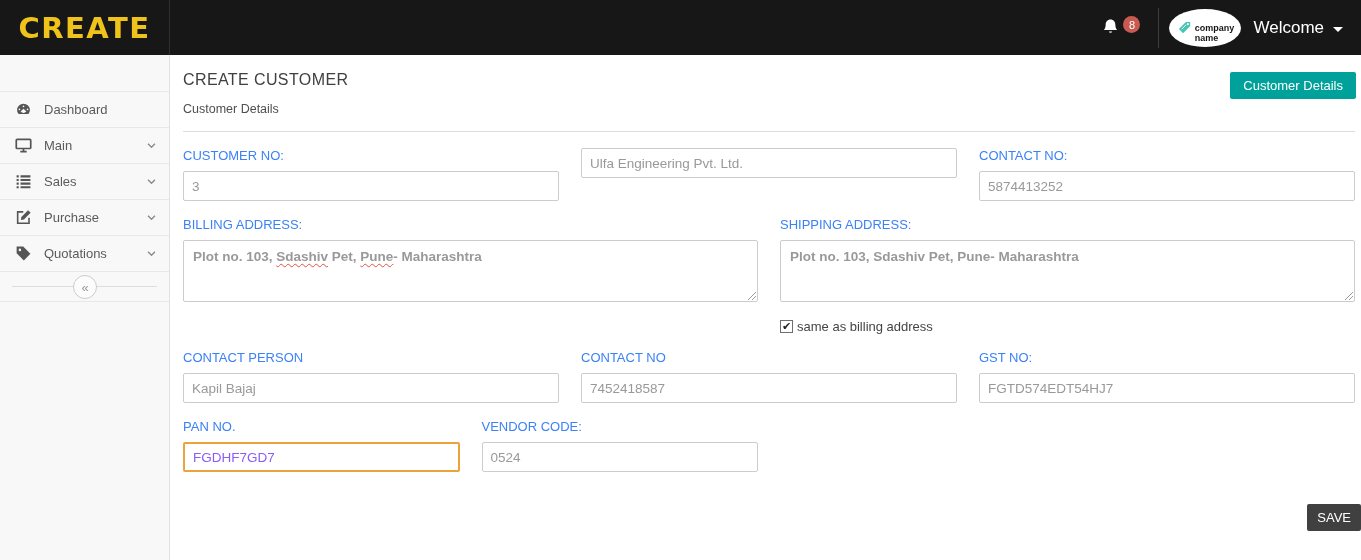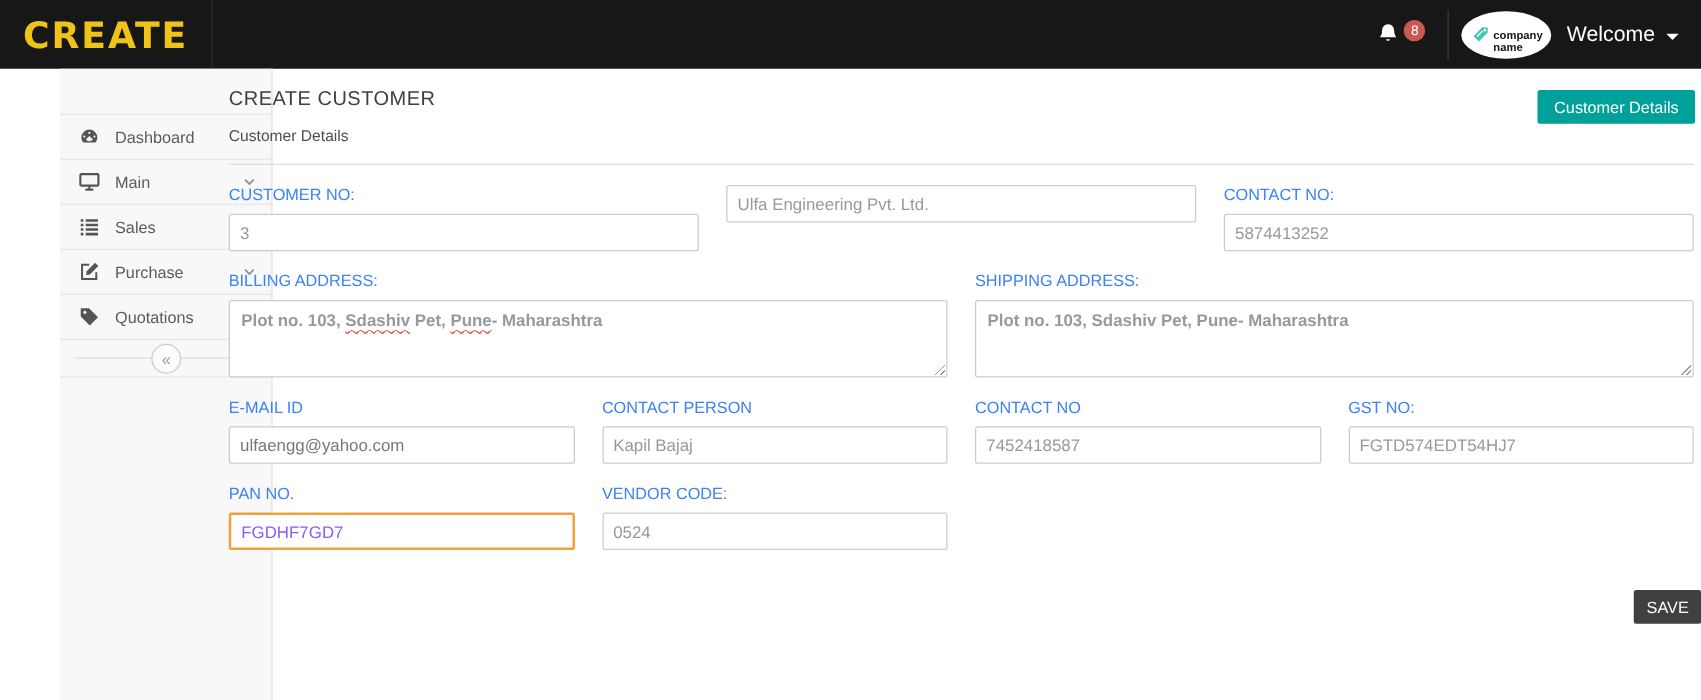--- a/index.html
+++ b/index.html
@@ -23,21 +23,21 @@
   .company-oval { width:72px; height:38px; background:#fff; border-radius:50%;
     display:flex; align-items:center; justify-content:center; gap:3px; cursor:pointer; }
   .company-text { font-size:9px; font-weight:700; color:#151515; line-height:1.05;margin-top:12px; }
   .welcome-wrap { display:flex; align-items:center; margin-left:12px; cursor:pointer; }
   .welcome { color:#fff; font-size:17px; }
   .caret-down { width:0; height:0; border-left:5px solid transparent;
     border-right:5px solid transparent; border-top:5px solid #fff; margin-left:9px; margin-top:3px; }
 
   
   .sidebar { position:absolute; top:55px; left:0; width:170px; height:505px;
-    background:#f8f8f8; border-right:1px solid #e2e2e2;margin-left:48px; }
+    background:#f8f8f8; border-right:1px solid #e2e2e2; }
   .sidebar-top { height:37px; border-bottom:1px solid #e8e8e8; }
   .nav-item { height:36px; display:flex; align-items:center; padding:0 12px 0 15px;
     border-bottom:1px solid #e8e8e8; color:#5b5b5b; font-size:13px; cursor:pointer; }
   .nav-icon { width:17px; height:17px; margin-right:12px; flex:0 0 auto; color:#555; }
   .nav-label { flex:1; }
   .nav-chevron { width:11px; height:11px; color:#8a8a8a; }
   .collapse-row { height:30px; position:relative; border-bottom:1px solid #e8e8e8; }
   .collapse-line { position:absolute; left:12px; right:12px; top:14px; height:1px; background:#ddd; }
   .collapse-btn { position:absolute; left:73px; top:3px; width:24px; height:24px;
     border:1px solid #ccc; border-radius:50%; background:#fcfcfc; color:#999;
@@ -198,26 +198,26 @@
     <div class="col">
       <label class="field-label">BILLING ADDRESS:</label>
       <div class="textarea-box"><span>Plot no. 103, </span><span class="misspell">Sdashiv</span><span> Pet, </span><span class="misspell">Pune</span><span>- Maharashtra</span></div>
     </div>
     <div class="col">
       <label class="field-label">SHIPPING ADDRESS:</label>
       <div class="textarea-box">Plot no. 103, Sdashiv Pet, Pune- Maharashtra</div>
     </div>
   </div>
 
-
-  <div class="form-row">
-    <div class="col">
-      <label class="field-label">E-MAIL ID</label>
-      <input class="text-input dark" value="ulfaengg@yahoo.com" style="">
-    </div>
+  <div class="checkbox-row">
+    <span class="checkbox checked"></span>
+    <span class="checkbox-label">same as billing address</span>
+  </div>
+
+  <div class="form-row">
     <div class="col">
       <label class="field-label">CONTACT PERSON</label>
       <input class="text-input" value="Kapil Bajaj" style="">
     </div>
     <div class="col">
       <label class="field-label">CONTACT NO</label>
       <input class="text-input" value="7452418587" style="">
     </div>
     <div class="col">
       <label class="field-label">GST NO:</label>

